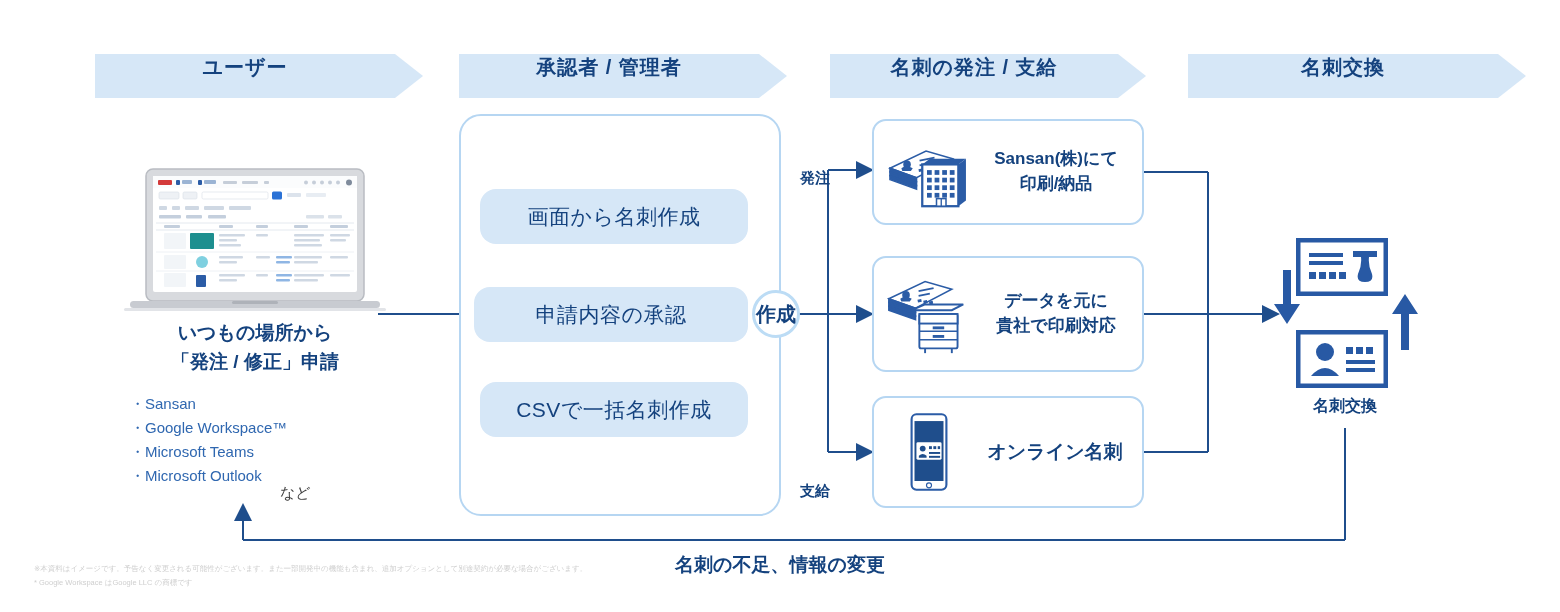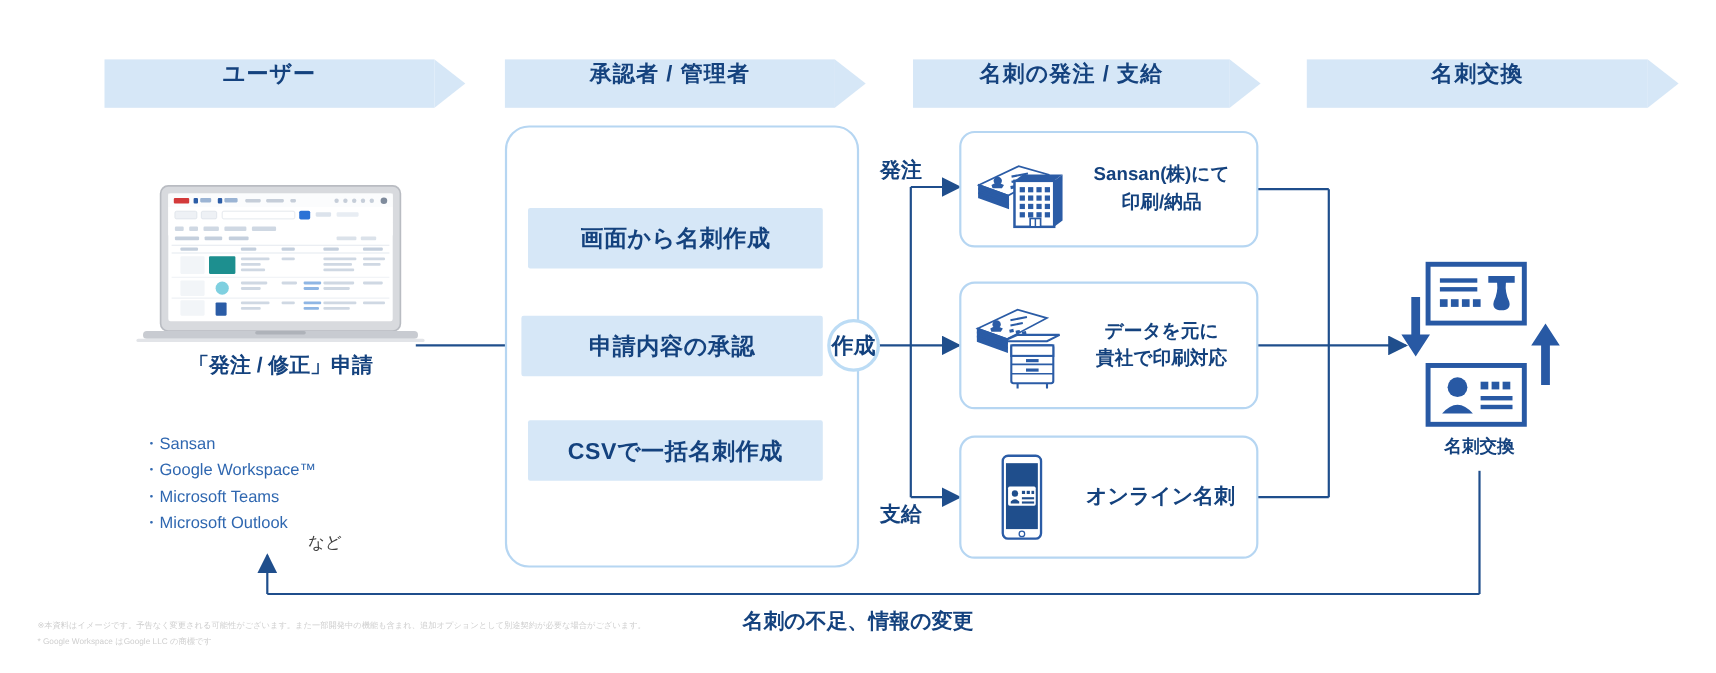--- a/index.html
+++ b/index.html
@@ -35,23 +35,23 @@
   
   .mid-box{
     position:absolute;
     border:2px solid #b6d6f2;
     border-radius:22px;
     background:#fff;
   }
   .chip{
     position:absolute;
     background:#d6e7f7;
-    border-radius:2px;
+    border-radius:16px;
     display:flex;align-items:center;justify-content:center;
-    font-size:21px;font-weight:bold;color:#14427e;
+    font-size:21px;font-weight:normal;color:#14427e;
     letter-spacing:.5px;
   }
 
   
   .card{
     position:absolute;
     border:2px solid #b6d6f2;
     border-radius:14px;
     background:#fff;
     display:flex;align-items:center;
@@ -84,21 +84,21 @@
     position:absolute; left:600px; top:552px; width:360px; text-align:center;
     font-size:19px; font-weight:bold; color:#14427e;
   }
   .circle-tag{
     position:absolute; width:48px;height:48px;border-radius:50%;
     border:3px solid #bcdcf5; background:#fff;
     display:flex;align-items:center;justify-content:center;
     font-size:20px;font-weight:bold;color:#14427e;
     z-index:6;
   }
-  .arrow-label{ position:absolute; font-size:19px; font-weight:bold; color:#14427e;}
+  .arrow-label{ position:absolute; font-size:15px; font-weight:bold; color:#14427e;margin-top:27px;}
   .exch-label{
     position:absolute; left:1275px; top:396px; width:140px; text-align:center;
     font-size:16px;font-weight:bold;color:#14427e;
   }
   svg.lines{ position:absolute; left:0; top:0; width:1560px; height:612px; pointer-events:none; }
 </style>
 </head>
 <body>
 
 <div id="stage">
@@ -261,20 +261,21 @@
         </g>
       </g>
 
       <rect x="10" y="136" width="250" height="7" rx="3.5" fill="#c8cbd1"></rect>
       <rect x="112" y="136" width="46" height="3" rx="1.5" fill="#aeb2b9"></rect>
       <rect x="4" y="143" width="262" height="3" rx="1.5" fill="#e2e4e8"></rect>
     </svg>
   </div>
 
   <div class="lap-title">
+    <div>いつもの場所から</div>
     <div>「発注 / 修正」申請</div>
   </div>
 
   <div class="bullets">
     <div>・Sansan</div>
     <div>・Google Workspace™</div>
     <div>・Microsoft Teams</div>
     <div>・Microsoft Outlook</div>
   </div>
   <div class="nado">など</div>

